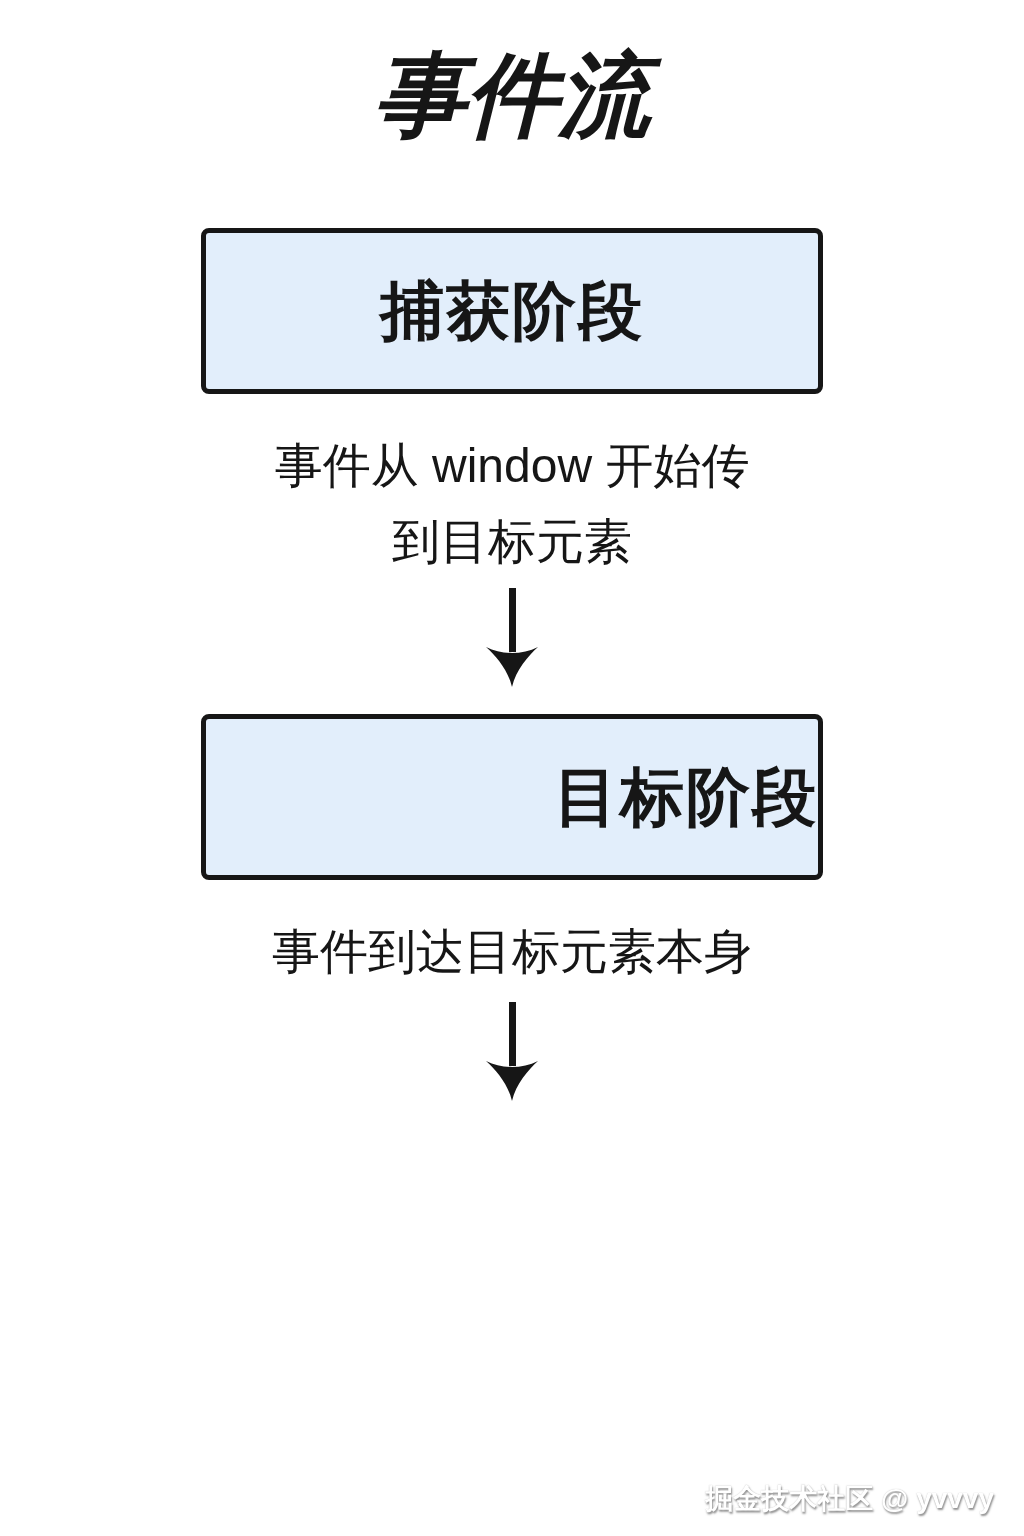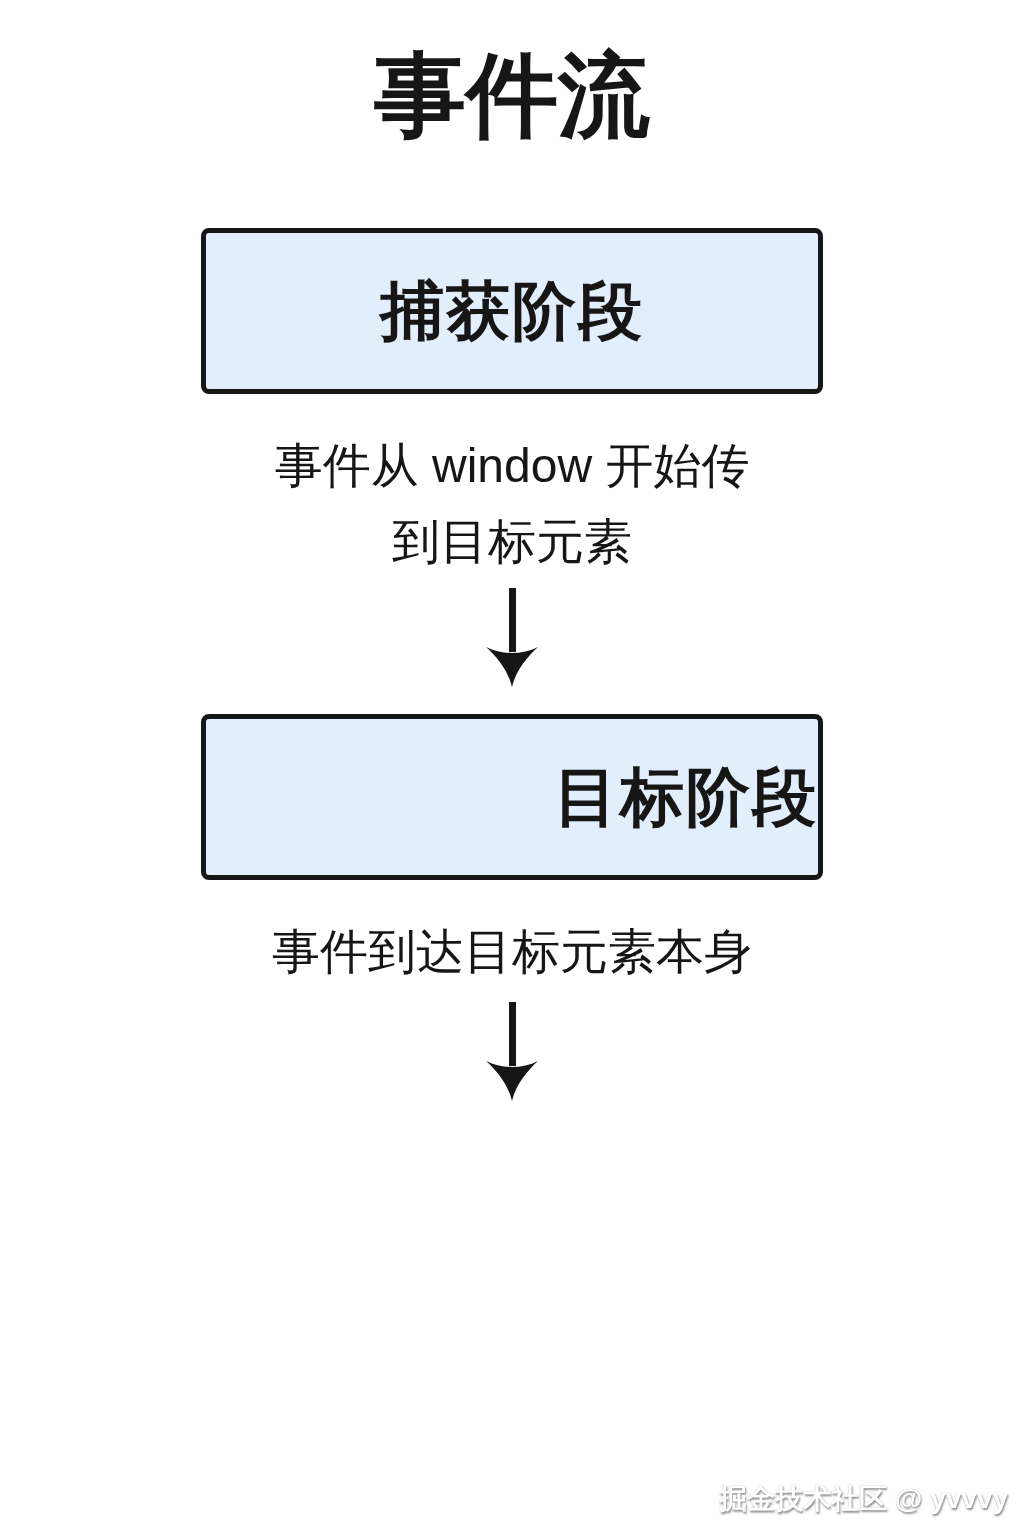--- a/index.html
+++ b/index.html
@@ -25,20 +25,21 @@
     display: flex;
     flex-direction: column;
     align-items: center;
   }
   .title {
     margin: 40px 0 0 0;
     font-size: 92px;
     line-height: 1.2;
     font-weight: 900;
     color: var(--text);
+    font-style: italic;
   }
   .stage-box {
     width: 622px;
     height: 166px;
     background: var(--box-fill);
     border: 5px solid var(--box-border);
     border-radius: 8px;
     display: flex;
     align-items: center;
     justify-content: center;
@@ -63,21 +64,21 @@
     white-space: nowrap;
   }
   .arrow {
     flex: 0 0 auto;
     display: block;
   }
   .arrow-1 { margin-top: 8px; }
   .arrow-2 { margin-top: 12px; }
   .watermark {
     position: absolute;
-    right: 16px;
+    right: 30px;
     bottom: 18px;
     font-size: 28px;
     font-weight: 700;
     color: #ffffff;
     text-shadow: 1px 2px 2px rgba(90,90,90,0.65), 0 0 1px rgba(120,120,120,0.5);
     white-space: nowrap;
   }
 </style>
 </head>
 <body>

